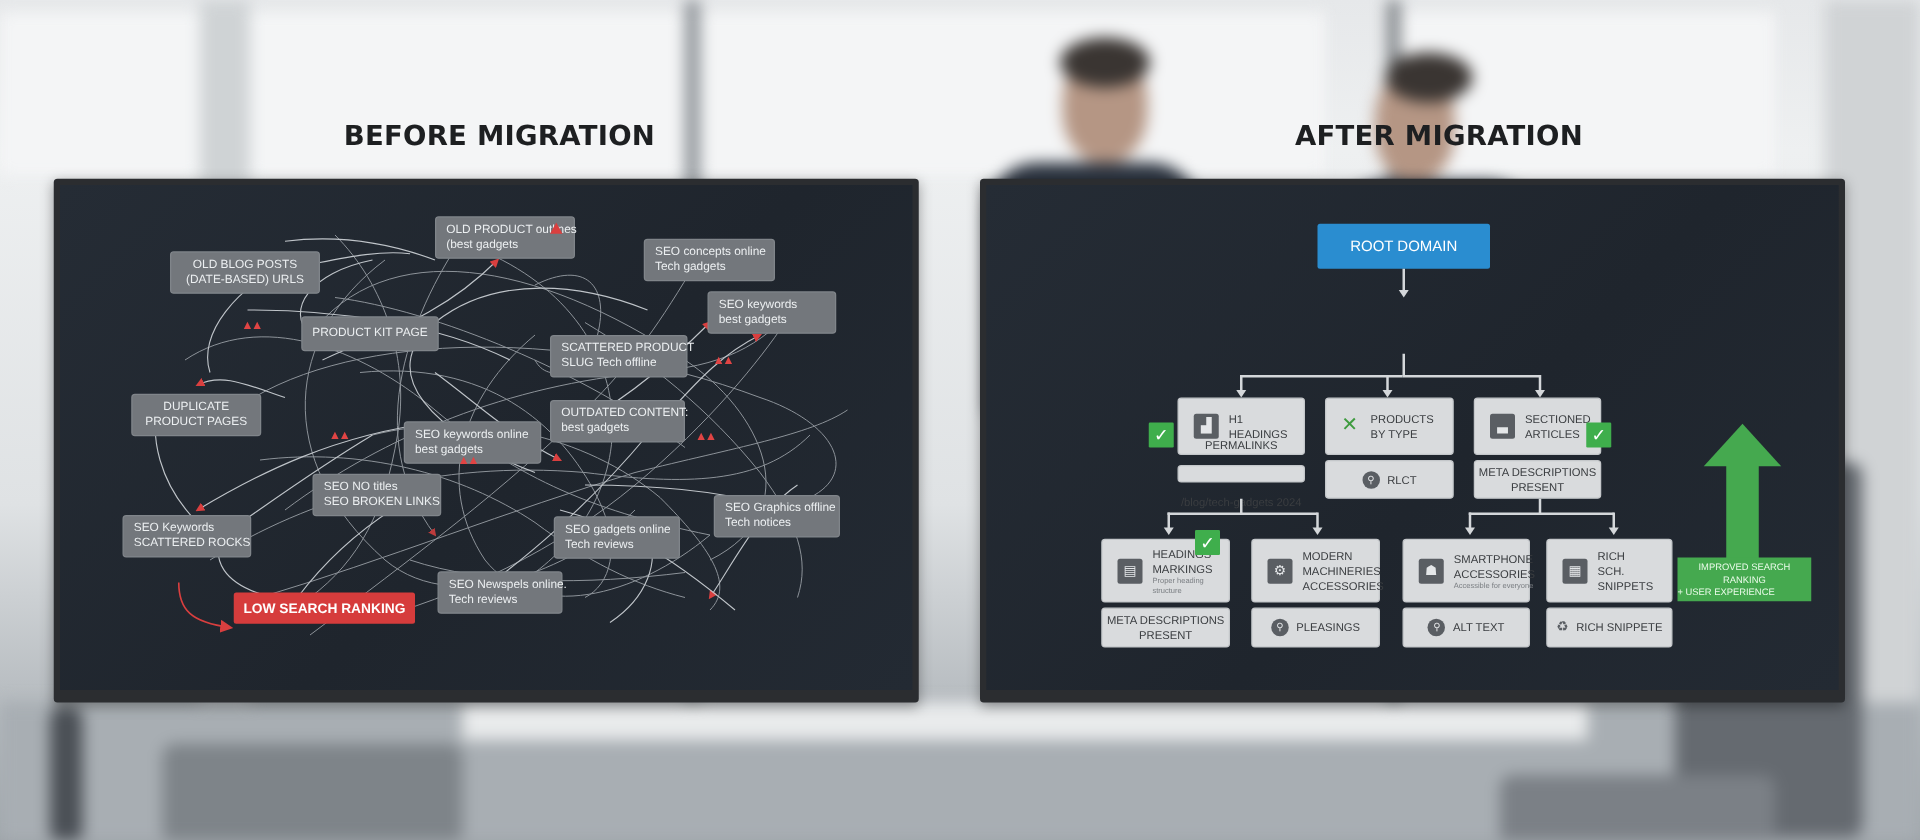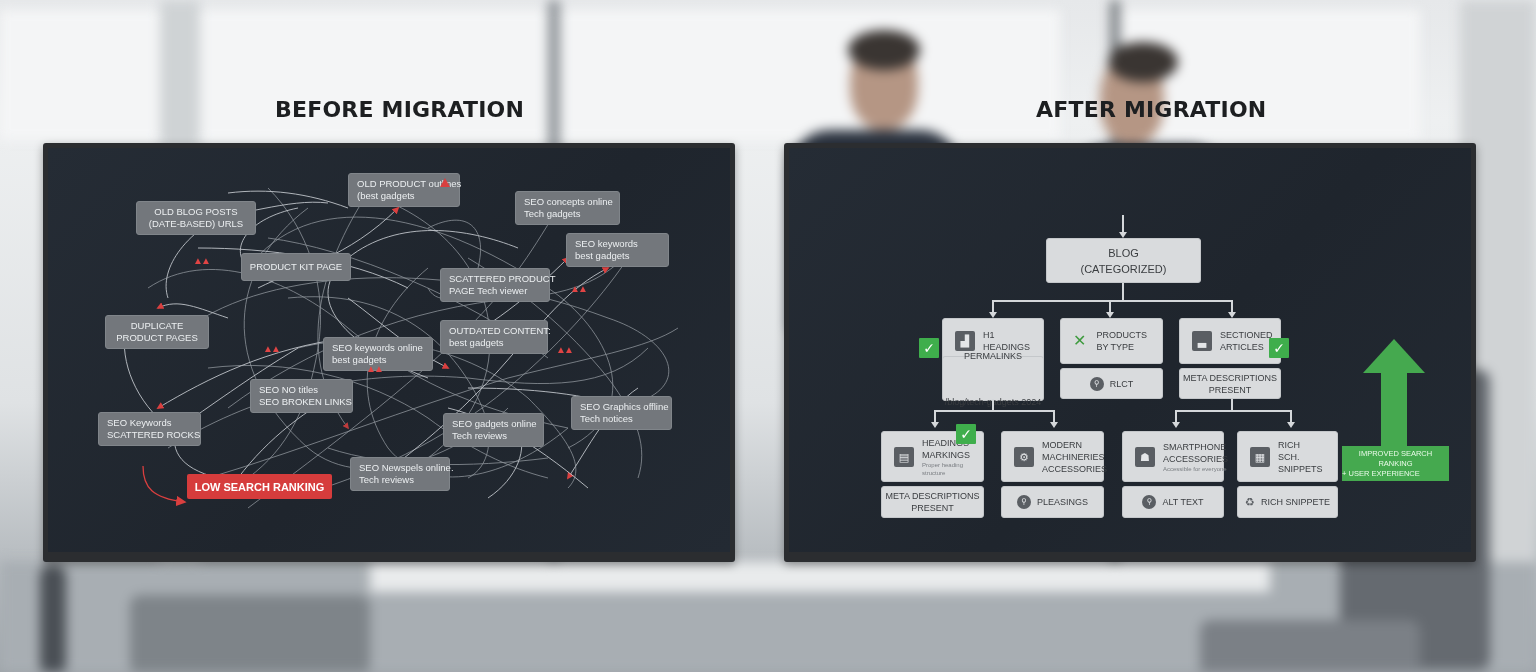--- a/index.html
+++ b/index.html
@@ -184,21 +184,21 @@
     </div>
     <div class="gnode" style="left:518px;top:85px;width:103px;">
       <div>SEO keywords</div>
       <div>best gadgets</div>
     </div>
     <div class="gnode" style="left:193px;top:105px;width:110px;height:28px;display:flex;align-items:center;justify-content:center;">
       <span>PRODUCT KIT PAGE</span>
     </div>
     <div class="gnode" style="left:392px;top:120px;width:110px;">
       <div>SCATTERED PRODUCT</div>
-      <div>PAGE Tech viewer</div>
+      <div>SLUG Tech offline</div>
     </div>
     <div class="gnode center" style="left:57px;top:167px;width:104px;">
       <div>DUPLICATE</div>
       <div>PRODUCT PAGES</div>
     </div>
     <div class="gnode" style="left:392px;top:172px;width:108px;">
       <div>OUTDATED CONTENT:</div>
       <div>best gadgets</div>
     </div>
     <div class="gnode" style="left:275px;top:189px;width:110px;">
@@ -232,44 +232,41 @@
     <span class="warn" style="left:508px;top:196px;">▲▲</span>
     <span class="warn" style="left:318px;top:215px;">▲▲</span>
 
     <div class="low-rank" style="left:139px;top:326px;width:145px;height:25px;">LOW SEARCH RANKING</div>
   </div>
 </div>
 
 <div class="monitor" style="left:784px;top:143px;width:692px;height:419px;">
   <div class="screen">
 
+    <div class="root-node" style="left:265px;top:31px;width:138px;height:36px;">ROOT DOMAIN</div>
     <div class="conn" style="left:333px;top:67px;width:1.5px;height:20px;"></div>
     <div class="arrowhead" style="left:330px;top:84px;"></div>
 
-    <div class="lnode center blog-node" style="left:257px;top:90px;width:155px;height:45px;">
-      <div>BLOG</div>
-      <div>(CATEGORIZED)</div>
-    </div>
 
     <div class="conn" style="left:333px;top:135px;width:1.5px;height:18px;"></div>
     <div class="conn" style="left:203px;top:152px;width:130px;height:1.5px;"></div>
     <div class="conn" style="left:333px;top:152px;width:110px;height:1.5px;"></div>
     <div class="conn" style="left:203px;top:152px;width:1.5px;height:14px;"></div>
     <div class="conn" style="left:320px;top:152px;width:1.5px;height:14px;"></div>
     <div class="conn" style="left:442px;top:152px;width:1.5px;height:14px;"></div>
     <div class="arrowhead" style="left:200px;top:164px;"></div>
     <div class="arrowhead" style="left:317px;top:164px;"></div>
     <div class="arrowhead" style="left:439px;top:164px;"></div>
 
     <div class="lnode row-node" style="left:153px;top:170px;width:102px;height:46px;">
       <div class="node-icon">▟</div>
       <span>H1 HEADINGS</span>
     </div>
     <div class="check" style="left:130px;top:190px;">✓</div>
-    <div class="lnode center" style="left:153px;top:208px;width:102px;height:45px;gap:34px;">
+    <div class="lnode center" style="left:153px;top:224px;width:102px;height:14px;gap:34px;">
       <div>PERMALINKS</div>
       <div>/blog/tech-gadgets 2024</div>
     </div>
 
     <div class="lnode row-node" style="left:271px;top:170px;width:103px;height:46px;">
       <div style="margin:0 10px 0 12px;color:#3e9b3e;font-size:16px;">✕</div>
       <div class="node-text">
         <span>PRODUCTS</span>
         <span>BY TYPE</span>
       </div>

